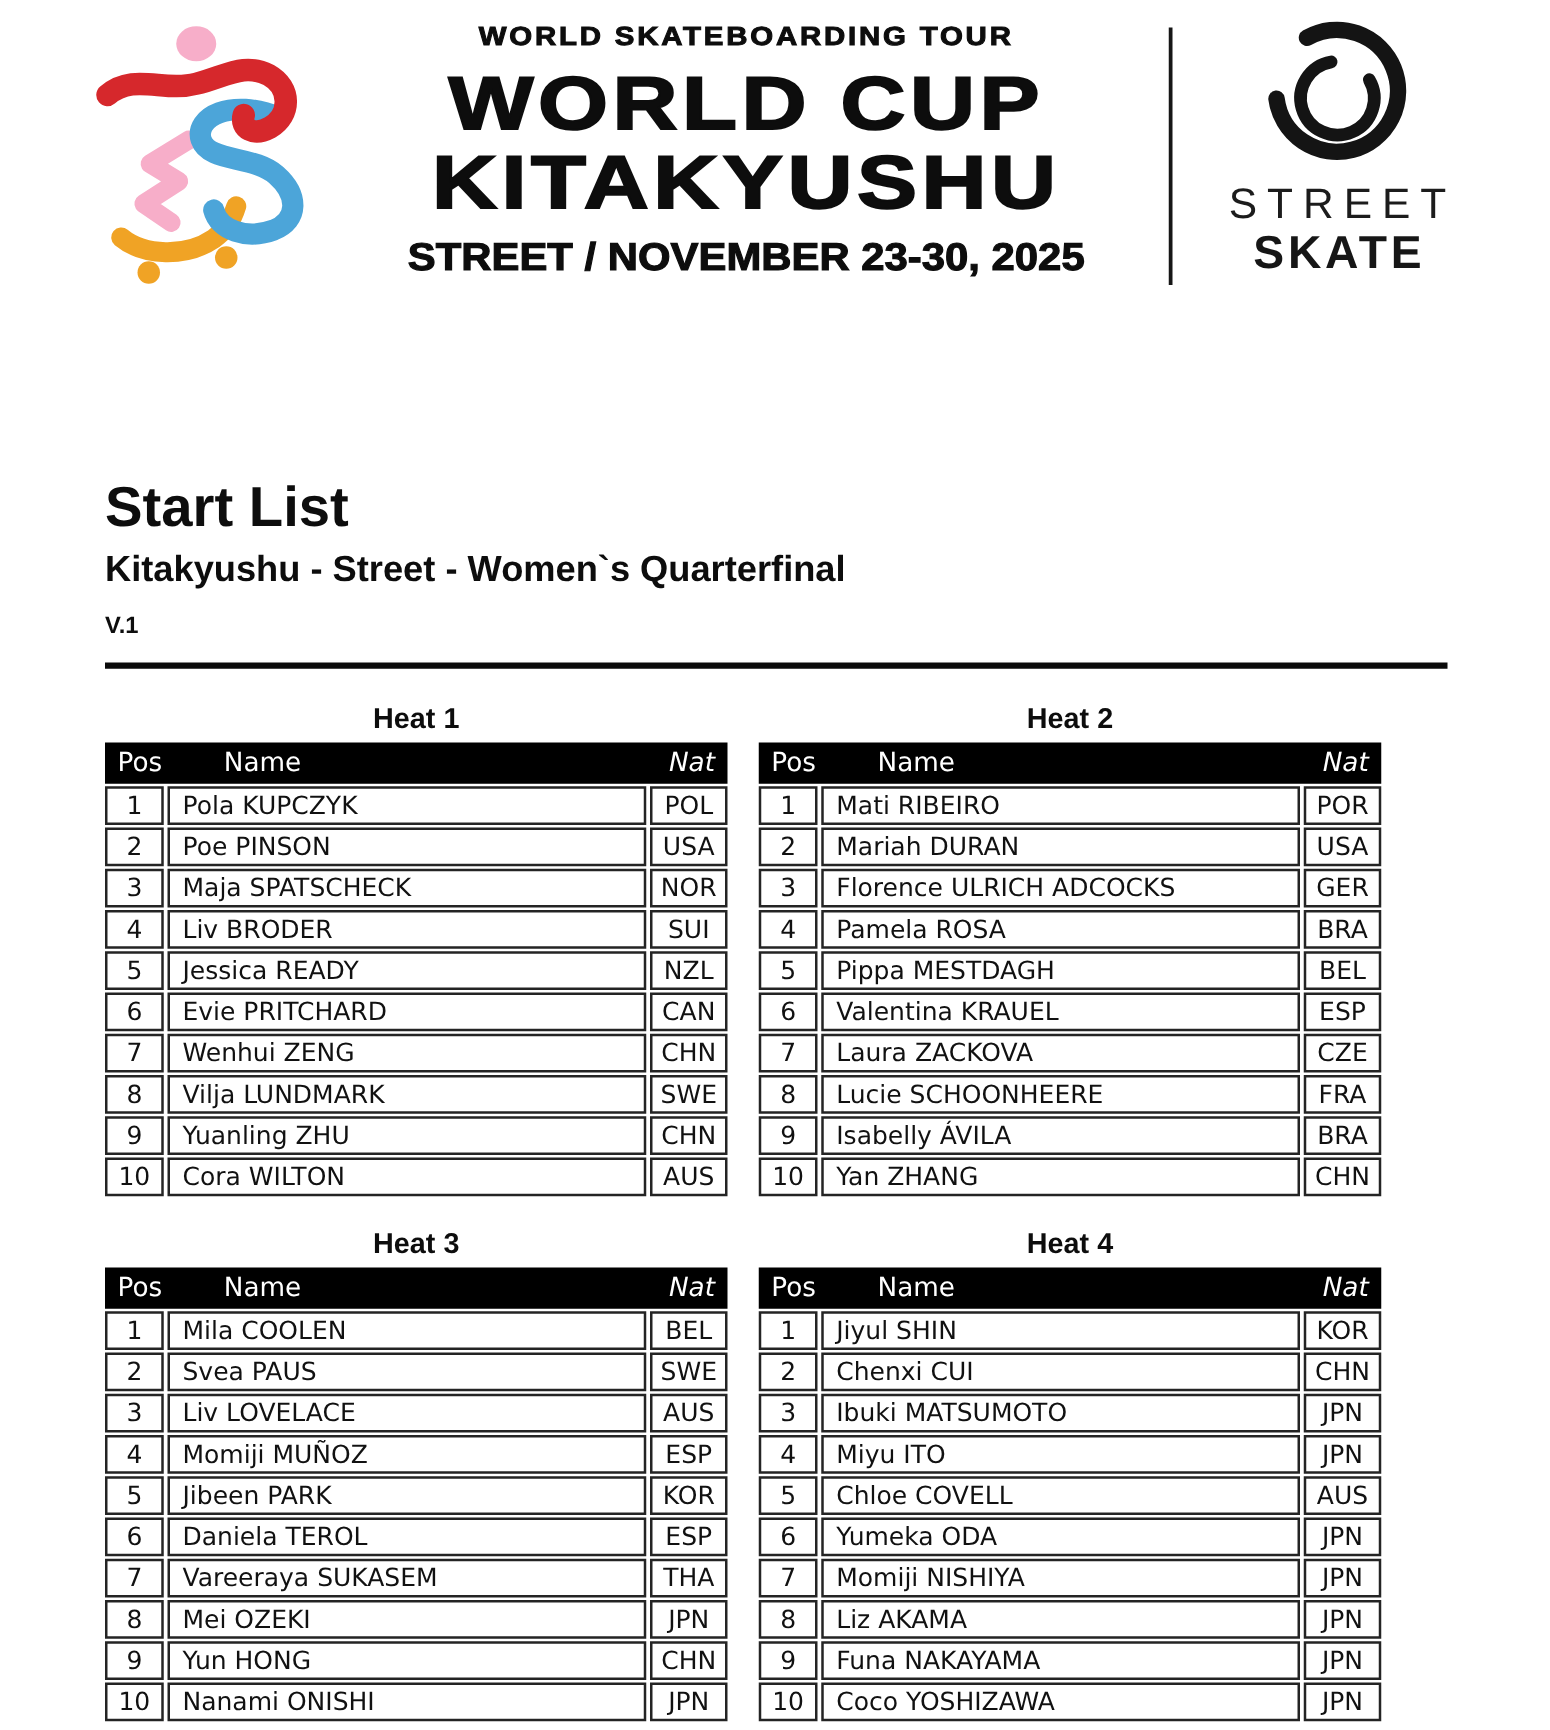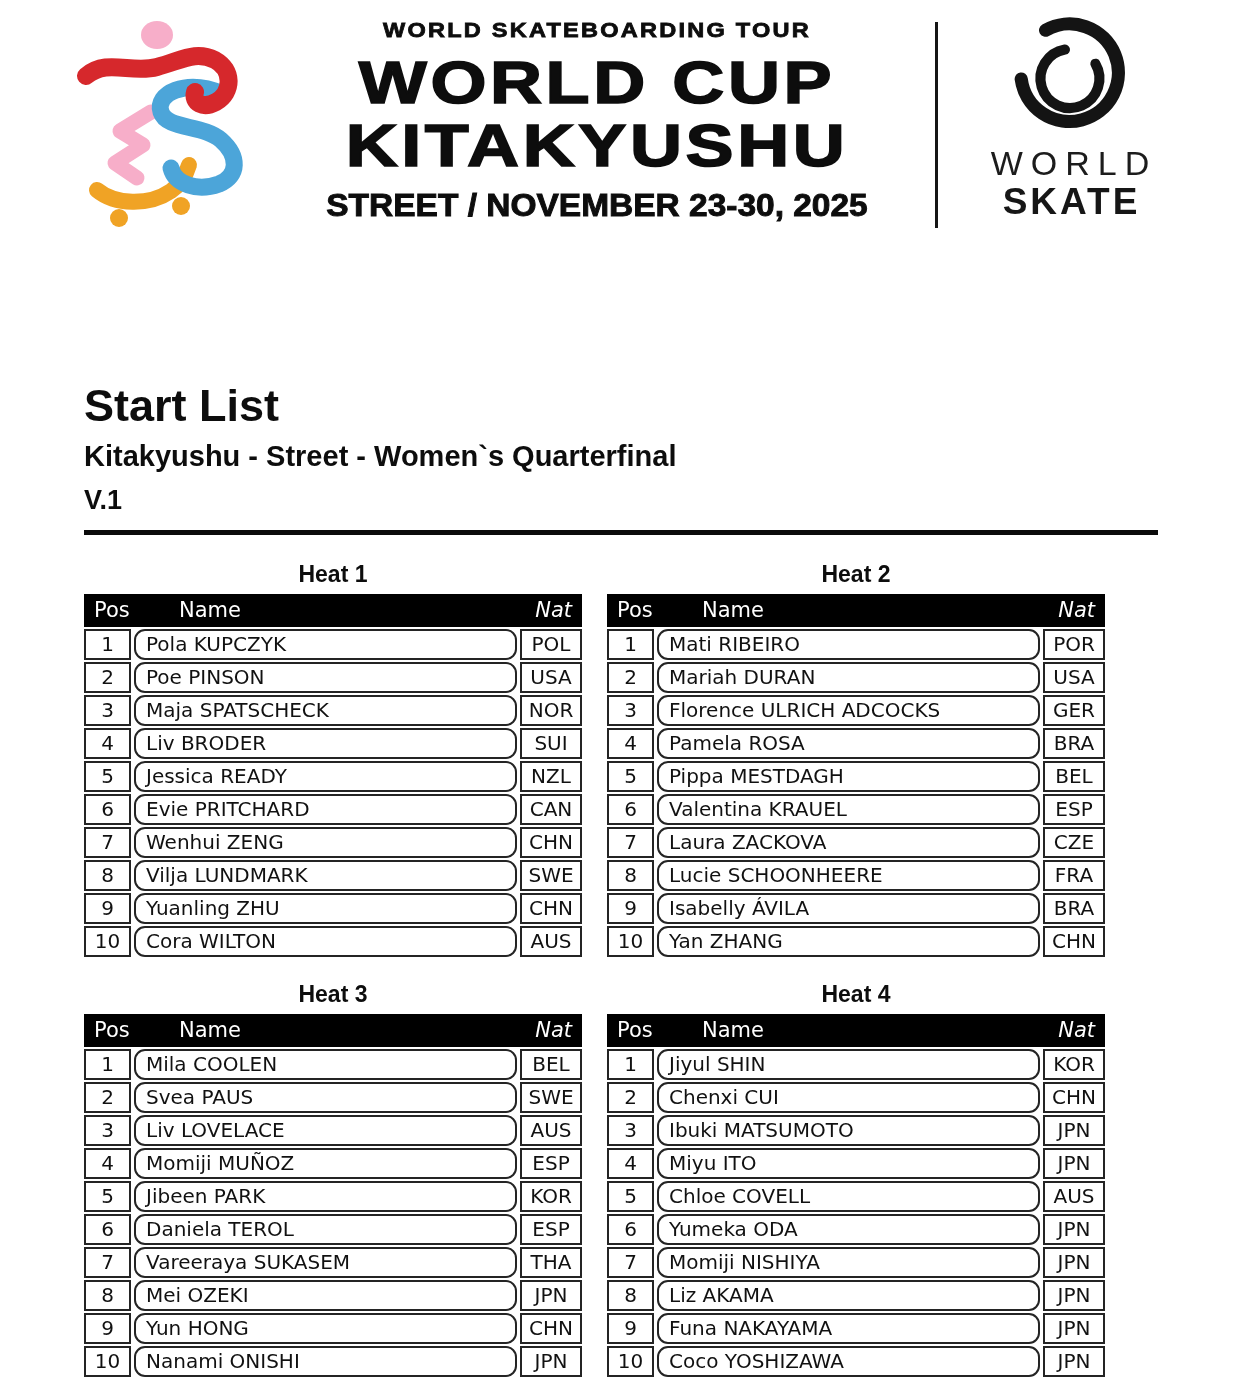--- a/index.html
+++ b/index.html
@@ -43,21 +43,21 @@
   }
   .ws-word2 {
     font-size:37px; font-weight:bold; letter-spacing:3px; color:#161616;
     margin-top:-2px; text-indent:3px; white-space:nowrap;
   }
 
   
   .doc { margin:0 82px 12px 84px; }
   .doc-title  { margin-top:138px; font-size:45px; font-weight:bold; line-height:45px; }
   .doc-event  { margin-top:14px;  font-size:29px; font-weight:bold; line-height:29px; }
-  .doc-version{ margin-top:16px;  font-size:27px; font-weight:bold; line-height:27px; }
+  .doc-version{ margin-top:16px;  font-size:19px; font-weight:bold; line-height:27px; }
   .rule { margin-top:16px; height:5px; background:#0b0b0b; }
 
   
   .heats {
     margin:27px 0 0 84px;
     display:grid; grid-template-columns:498px 498px;
     column-gap:86px; row-gap:18px;gap:25px;
   }
   .heat-title {
     text-align:center; font-size:23px; font-weight:bold; line-height:24px;
@@ -75,21 +75,21 @@
     margin-top:2px;
     display:grid; grid-template-columns:47px 1fr 62px;
     column-gap:3px; row-gap:2px;
   }
   .cell {
     border:2px solid #242424; height:31px; line-height:26px;
     font-family:"DejaVu Sans", sans-serif; font-size:20px; color:#111;
     background:#fff; overflow:hidden; white-space:nowrap;
   }
   .cell.pos  { text-align:center; }
-  .cell.name { padding-left:10px;border-radius:11px; }
+  .cell.name { padding-left:10px; }
   .cell.nat  { text-align:center; }
 </style>
 </head>
 <body>
 
 <div class="banner">
 
   <svg class="skater-logo" width="200" height="230" viewBox="0 0 200 230" aria-hidden="true">
 
     <path d="M 22 176 C 40 191 74 192 96 177 C 106 170 111 161 114 151" fill="none" stroke="#f0a325" stroke-width="16" stroke-linecap="round"></path>
@@ -112,21 +112,21 @@
     <div class="event-subtitle">STREET / NOVEMBER 23-30, 2025</div>
   </div>
 
   <div class="banner-divider"></div>
 
   <div class="world-skate">
     <svg class="ws-mark" width="122" height="126" viewBox="0 0 120 124" aria-hidden="true">
       <path d="M 36 14 A 48 48 0 1 1 12 62" fill="none" stroke="#141414" stroke-width="13" stroke-linecap="round"></path>
       <path d="M 85 47 A 29 29 0 1 1 55 33" fill="none" stroke="#141414" stroke-width="10" stroke-linecap="round"></path>
     </svg>
-    <div class="ws-word1">WORLD</div>
+    <div class="ws-word1">STREET</div>
     <div class="ws-word2">SKATE</div>
   </div>
 </div>
 
 <div class="doc">
   <div class="doc-title">Start List</div>
   <div class="doc-event">Kitakyushu - Street - Women`s Quarterfinal</div>
   <div class="doc-version">V.1</div>
   <div class="rule"></div>
 </div>

